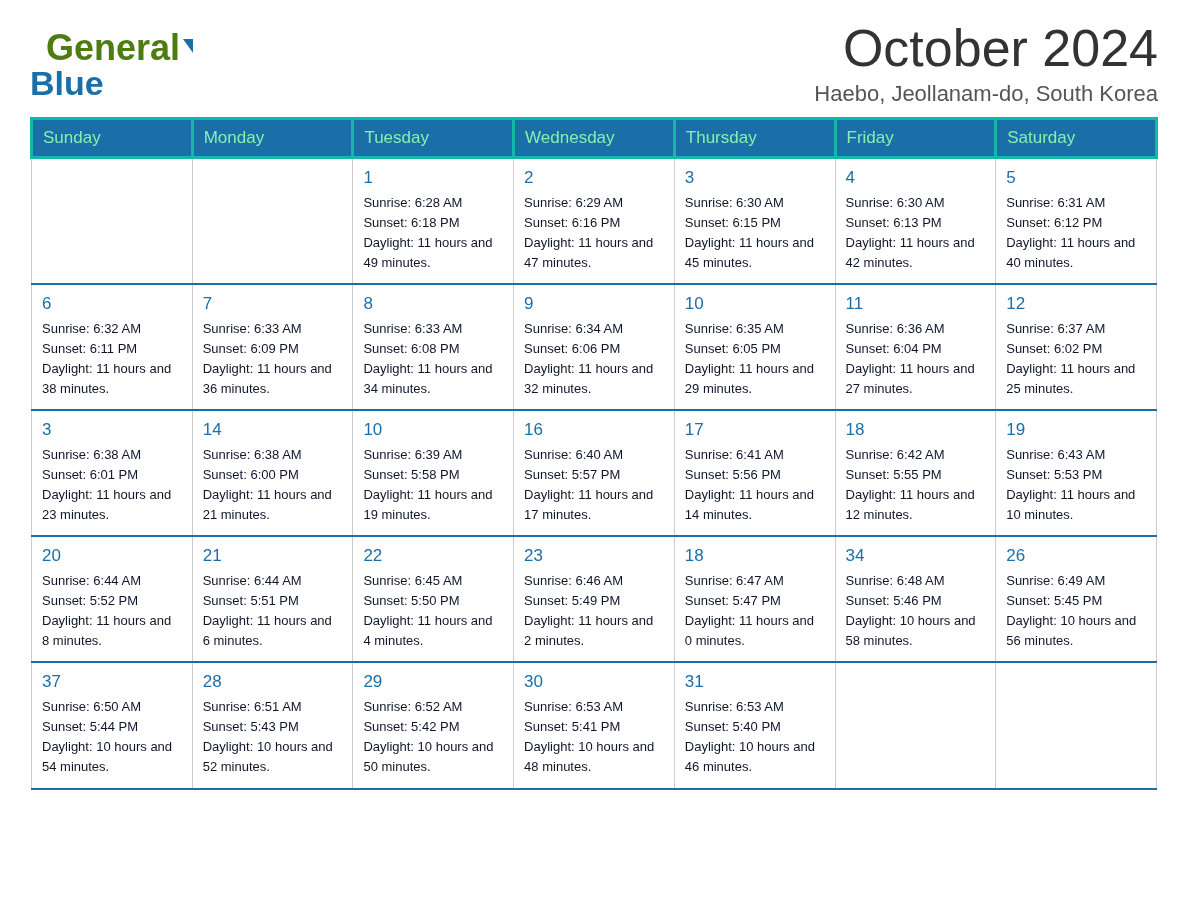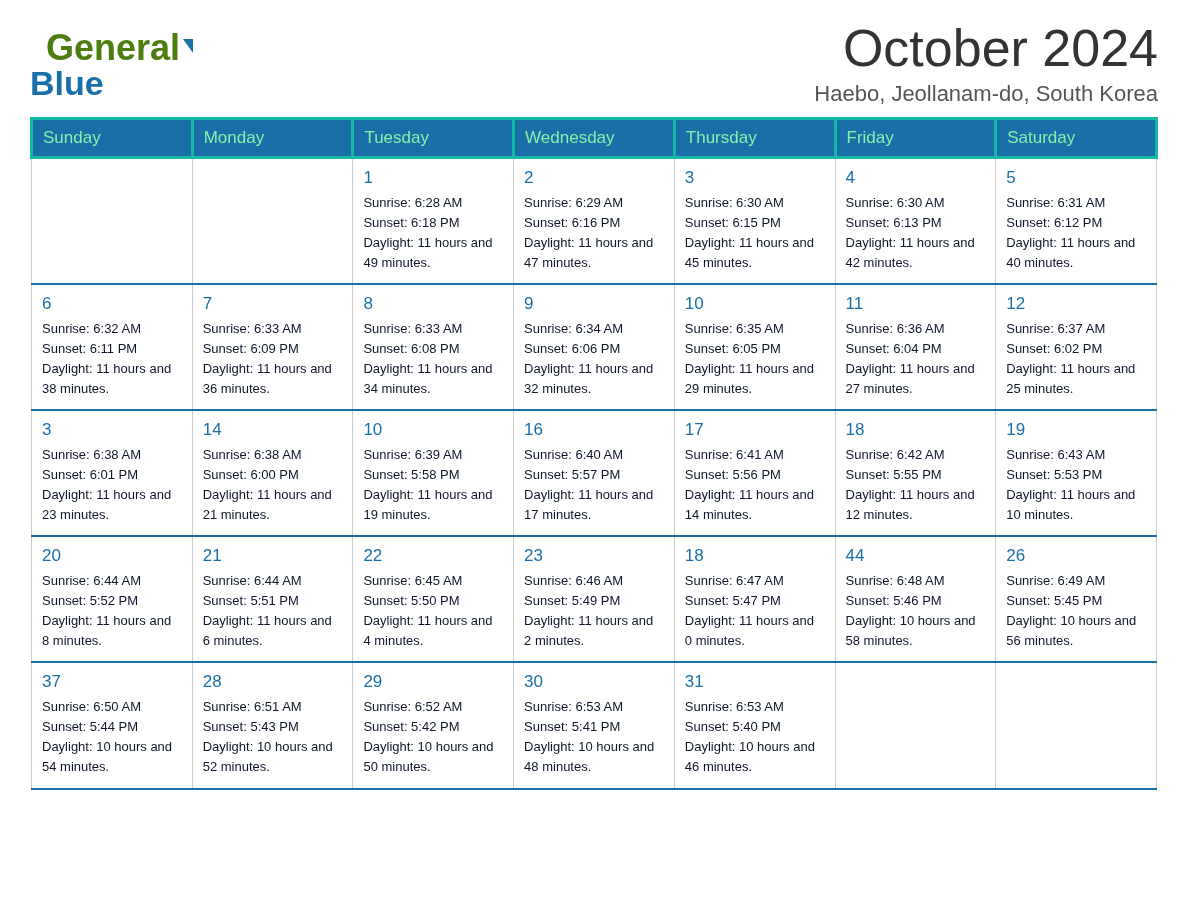--- a/index.html
+++ b/index.html
@@ -232,21 +232,21 @@
         </td>
         <td>
           <span class="day-number">23</span>
           <div class="day-info">Sunrise: 6:46 AM<br>Sunset: 5:49 PM<br>Daylight: 11 hours and 2 minutes.</div>
         </td>
         <td>
           <span class="day-number">18</span>
           <div class="day-info">Sunrise: 6:47 AM<br>Sunset: 5:47 PM<br>Daylight: 11 hours and 0 minutes.</div>
         </td>
         <td>
-          <span class="day-number">44</span>
+          <span class="day-number">34</span>
           <div class="day-info">Sunrise: 6:48 AM<br>Sunset: 5:46 PM<br>Daylight: 10 hours and 58 minutes.</div>
         </td>
         <td>
           <span class="day-number">26</span>
           <div class="day-info">Sunrise: 6:49 AM<br>Sunset: 5:45 PM<br>Daylight: 10 hours and 56 minutes.</div>
         </td>
       </tr>
       <tr>
         <td>
           <span class="day-number">37</span>

